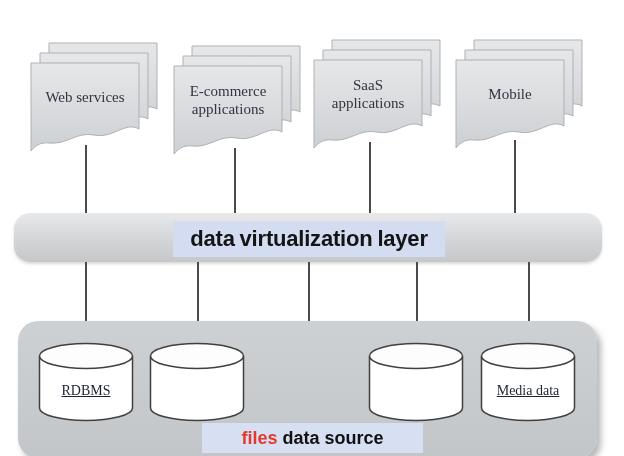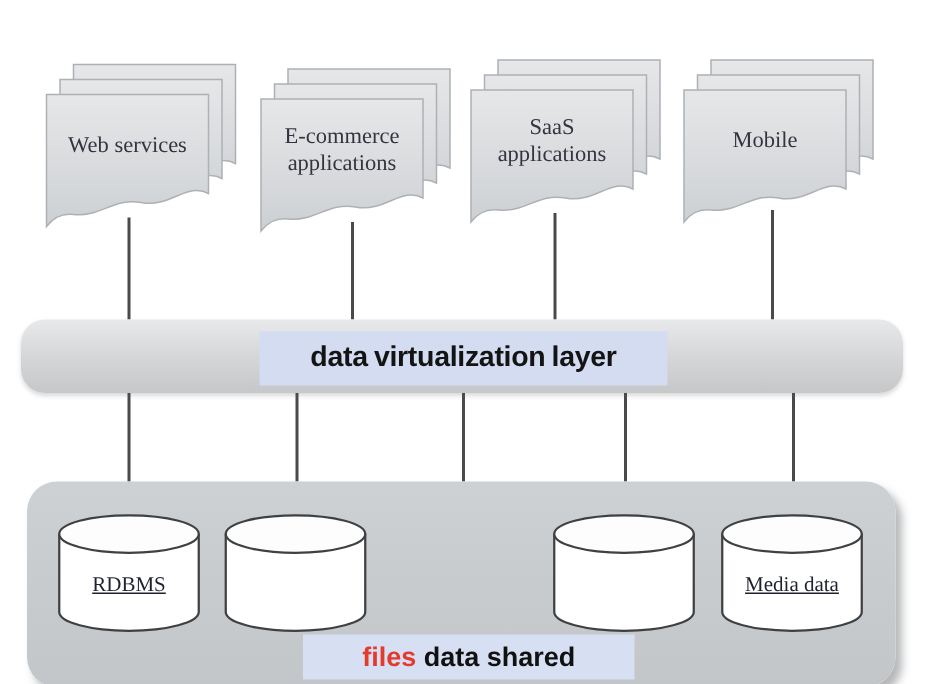--- a/index.html
+++ b/index.html
@@ -20,21 +20,21 @@
   .connector{position:absolute;width:2px;background:#4a4a4a;}
   
   .dv-bar{
     position:absolute;left:14px;top:189px;width:588px;height:49px;border-radius:16px;
     background:linear-gradient(180deg,#e8e9eb 0%,#d3d5d7 55%,#c5c7c9 100%);
     box-shadow:0 2px 3px rgba(150,150,150,.35);
   }
   .dv-label{
     position:absolute;left:173px;top:197px;width:272px;height:36px;
     background:#d3dcf0;display:flex;align-items:center;justify-content:center;
-    font-family:"Liberation Sans", sans-serif;font-weight:700;font-size:19px;
+    font-family:"Liberation Sans", sans-serif;font-weight:700;font-size:22px;
     color:#141414;letter-spacing:-0.2px;word-spacing:-1px;
   }
   
   .sds-box{
     position:absolute;left:18px;top:297px;width:579px;height:137px;border-radius:20px;
     background:linear-gradient(180deg,#ced1d4 0%,#c3c6c9 100%);
     box-shadow:4px 5px 6px rgba(120,124,128,.55);
   }
   .sds-label{
     position:absolute;left:202px;top:399px;width:221px;height:30px;
@@ -166,16 +166,16 @@
       <path d="M1.5,14 L1.5,66 A46.5,12.5 0 0 0 94.5,66 L94.5,14" fill="#ffffff" stroke="#3f4042" stroke-width="1.5"></path>
       <ellipse cx="48" cy="14" rx="46.5" ry="12.5" fill="#fdfdfd" stroke="#3f4042" stroke-width="1.5"></ellipse>
     </svg>
     <div class="cyl-label">
       <span>Media data</span>
     </div>
   </div>
 
   <div class="sds-label">
     <span class="hl">files</span>
-    <span>data shared</span>
+    <span>data source</span>
   </div>
 
 </div>
 
 </body></html>

